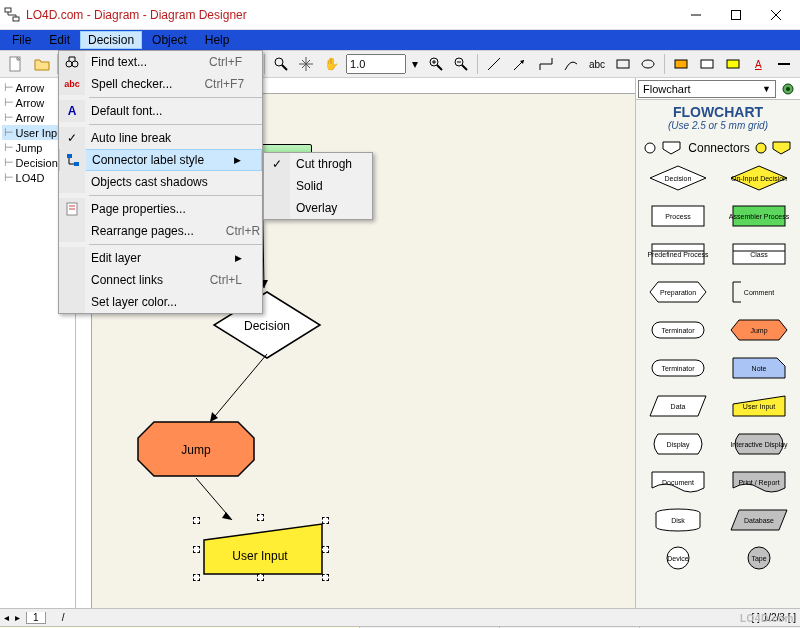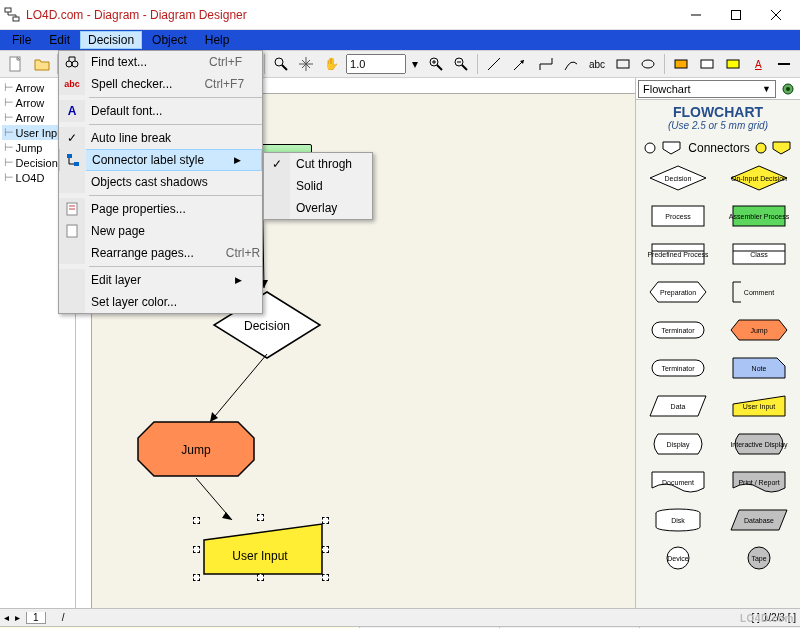--- a/index.html
+++ b/index.html
@@ -521,40 +521,37 @@
       <div class="iconcell">
         <svg width="12" height="14">
           <rect x="1" y="1" width="10" height="12" fill="#fff" stroke="#888"></rect>
           <line x1="3" y1="4" x2="9" y2="4" stroke="#c44"></line>
           <line x1="3" y1="7" x2="9" y2="7" stroke="#c44"></line>
         </svg>
       </div>
       <span class="label">Page properties...</span>
     </div>
     <div class="drow">
-      <div class="iconcell">
-        <svg width="12" height="14">
-          <rect x="1" y="1" width="10" height="12" fill="#fff" stroke="#888"></rect>
-        </svg>
-      </div>
-      <span class="label">New page</span>
-    </div>
-    <div class="drow">
       <div class="iconcell"></div>
       <span class="label">Rearrange pages...</span>
       <span class="shortcut">Ctrl+R</span>
     </div>
     <div class="dsep"></div>
     <div class="drow">
       <div class="iconcell"></div>
       <span class="label">Edit layer</span>
       <span class="arrow">▶</span>
     </div>
     <div class="drow">
       <div class="iconcell"></div>
+      <span class="label">Connect links</span>
+      <span class="shortcut">Ctrl+L</span>
+    </div>
+    <div class="drow">
+      <div class="iconcell"></div>
       <span class="label">Set layer color...</span>
     </div>
   </div>
 
 <div class="dropdown" id="smenu" style="left:263px; top:152px; width:110px;">
     <div class="drow">
       <div class="iconcell">✓</div>
       <span class="label">Cut throgh</span>
     </div>
     <div class="drow">

